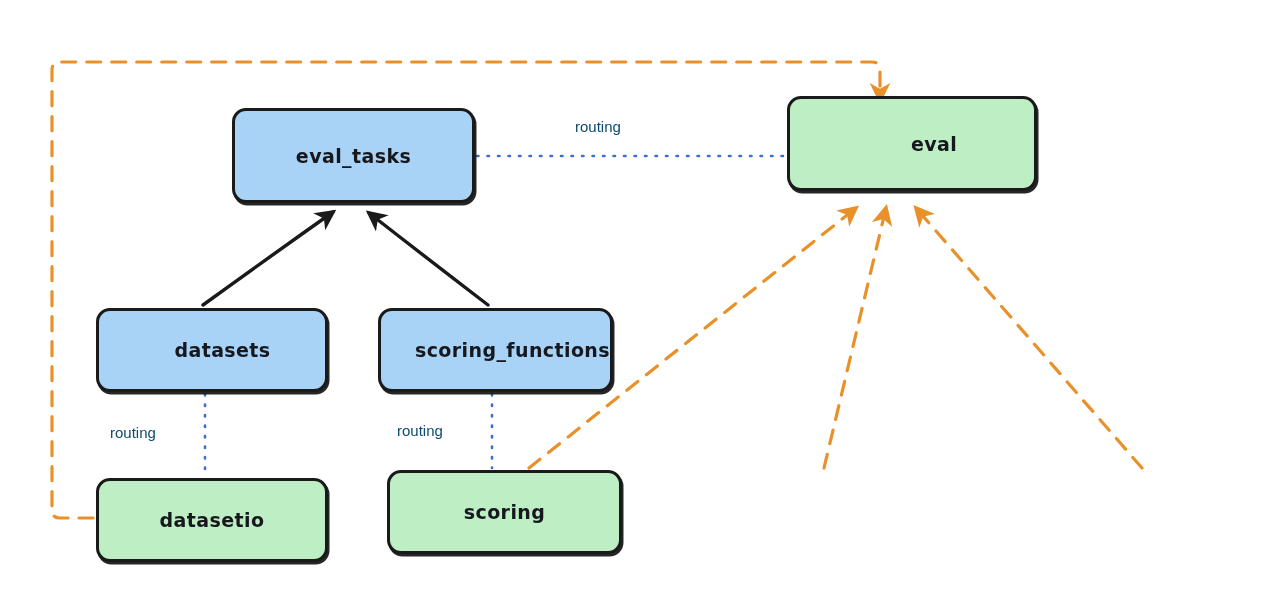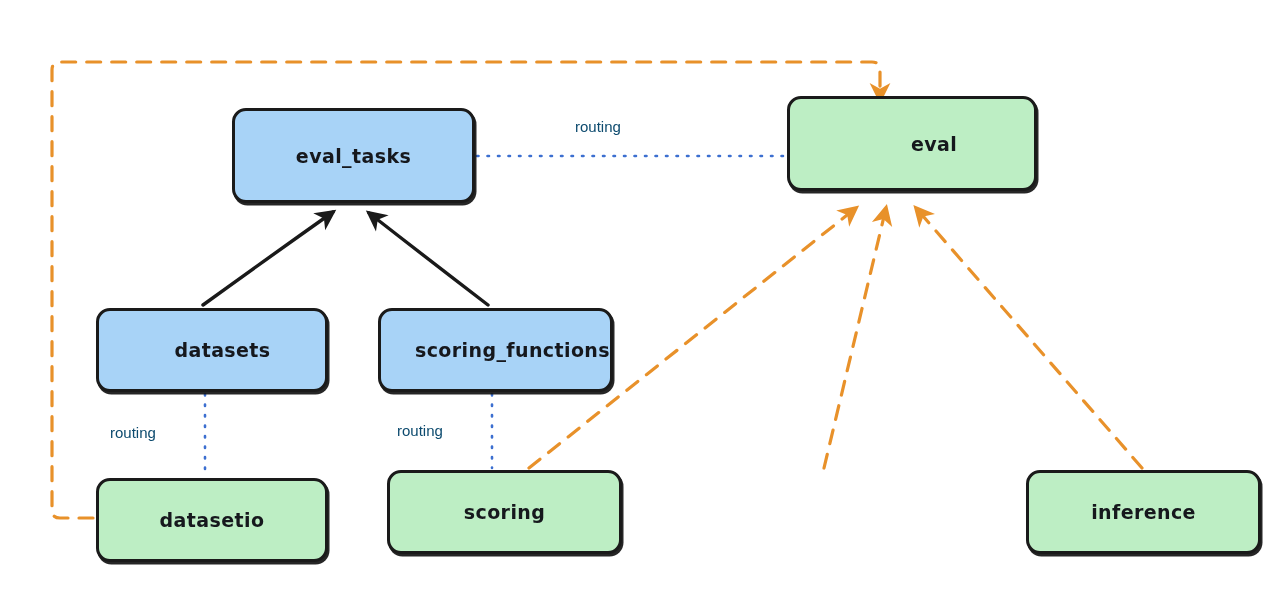--- a/index.html
+++ b/index.html
@@ -133,17 +133,14 @@
 
   <div class="node node-green" style="left:96px; top:478px; width:232px; height:84px;">
     <span class="node-label">datasetio</span>
   </div>
 
   <div class="node node-green" style="left:387px; top:470px; width:235px; height:84px;">
     <span class="node-label">scoring</span>
   </div>
 
 
-  <div class="node node-green" style="left:1026px; top:470px; width:235px; height:84px;">
-    <span class="node-label">inference</span>
-  </div>
 
 </div>
 
 </body></html>

